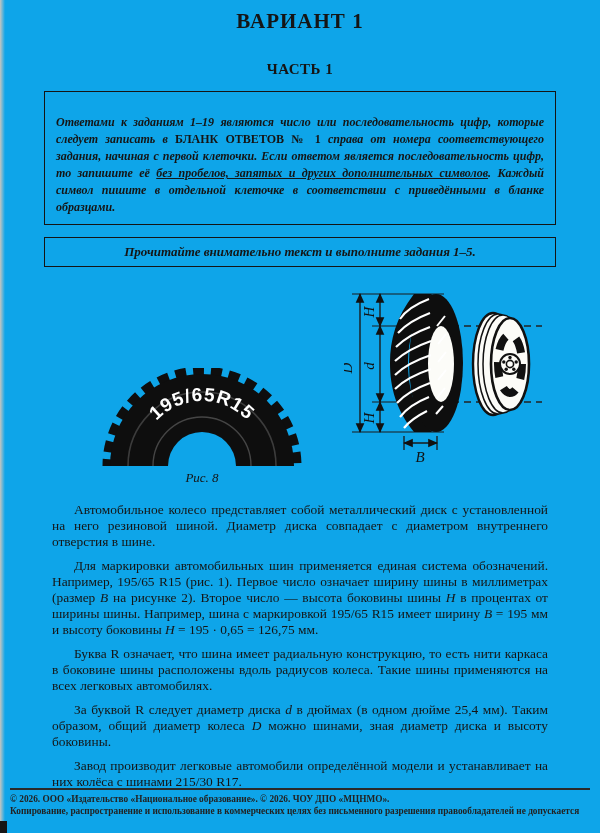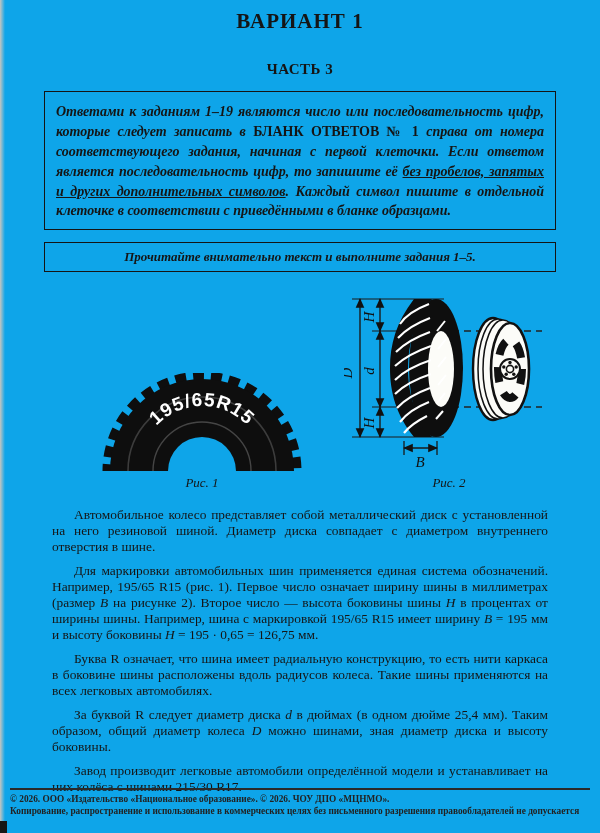--- a/index.html
+++ b/index.html
@@ -12,22 +12,22 @@
     background:linear-gradient(90deg,#c6c6c0,rgba(252,252,248,0));}
   .scan-corner{position:absolute;left:0;bottom:0;width:7px;height:12px;background:#161616;}
 
   .variant-title{margin:0;padding-top:9px;text-align:center;
     font-size:21px;font-weight:bold;letter-spacing:1px;}
   .part-title{margin:0;padding-top:27px;text-align:center;
     font-size:15px;font-weight:bold;letter-spacing:.5px;}
 
   .instruction-box{
     margin:13px 44px 12px;border:1.7px solid #141414;
-    padding:10px 11px 8px;
-    font-size:14px;font-weight:bold;font-style:italic;
+    padding:22px 11px 8px;
+    font-size:12px;font-weight:bold;font-style:italic;
     line-height:1.42;text-align:justify;
   }
   .instruction-box .up{font-style:normal;}
   .ul{text-decoration:underline;}
 
   .reading-box{
     margin:11px 44px 0;border:1.7px solid #141414;
     padding:6px 16px;
     font-size:13px;font-weight:bold;font-style:italic;text-align:center;
   }
@@ -49,21 +49,21 @@
     text-align:left;font-size:9.3px;font-weight:bold;line-height:1.35;color:#222;}
 </style>
 </head>
 <body>
 
 <div class="page">
   <div class="scan-edge"></div>
   <div class="scan-corner"></div>
 
   <h1 class="variant-title">ВАРИАНТ 1</h1>
-  <h2 class="part-title">ЧАСТЬ 3</h2>
+  <h2 class="part-title">ЧАСТЬ 1</h2>
 
   <div class="instruction-box"><span>Ответами к заданиям 1–19 являются число или последовательность цифр, которые следует записать в </span><span class="up">БЛАНК ОТВЕТОВ № 1</span><span> справа от номера соответствующего задания, начиная с первой клеточки. Если ответом является последовательность цифр, то запишите её </span><span class="ul">без пробелов, запятых и других дополнительных символов</span><span>. Каждый символ пишите в отдельной клеточке в соответствии с приведёнными в бланке образцами.</span></div>
 
   <div class="reading-box">Прочитайте внимательно текст и выполните задания 1–5.</div>
 
   <div class="figures">
 
     <div class="fig1-wrap">
       <svg width="216" height="100" viewBox="0 0 216 100">
 
@@ -75,21 +75,21 @@
         <path d="M59,98 A49,49 0 0 1 157,98" fill="none" stroke="#454545" stroke-width="1.4"></path>
 
         <defs>
           <path id="tire-text-arc" d="M46,95 A62,62 0 0 1 170,95" fill="none"></path>
         </defs>
         <text font-size="19" font-weight="bold" fill="#ffffff" letter-spacing="1" font-family="Liberation Sans, sans-serif">
           <textPath href="#tire-text-arc" startOffset="50%" text-anchor="middle">195/65R15</textPath>
         </text>
       </svg>
     </div>
-    <div class="fig-caption fig1-cap">Рис. 1</div>
+    <div class="fig-caption fig1-cap">Рис. 8</div>
 
     <div class="fig2-wrap">
       <svg width="210" height="182" viewBox="0 0 210 182">
         <defs>
           <marker id="ah" viewBox="0 0 10 10" refX="9" refY="5" markerWidth="7" markerHeight="7" orient="auto-start-reverse">
             <path d="M0,0.6 L10,5 L0,9.4 Z" fill="#111"></path>
           </marker>
         </defs>
 
         <g stroke="#222" stroke-width="1.6" stroke-dasharray="7 5">
@@ -164,21 +164,20 @@
             <circle cx="166" cy="71.5" r="1.7"></circle>
             <circle cx="172.2" cy="76" r="1.7"></circle>
             <circle cx="169.8" cy="83.3" r="1.7"></circle>
             <circle cx="162.2" cy="83.3" r="1.7"></circle>
             <circle cx="159.8" cy="76" r="1.7"></circle>
           </g>
           <circle cx="166" cy="78" r="3.6" fill="none" stroke="#111" stroke-width="1.6"></circle>
         </g>
       </svg>
     </div>
-    <div class="fig-caption fig2-cap">Рис. 2</div>
   </div>
 
   <div class="body-text">
     <p><span>Автомобильное колесо представляет собой металлический диск с установленной на него резиновой шиной. Диаметр диска совпадает с диаметром внутреннего отверстия в шине.</span></p>
     <p><span>Для маркировки автомобильных шин применяется единая система обозначений. Например, 195/65 R15 (рис. 1). Первое число означает ширину шины в миллиметрах (размер </span><span class="var">B</span><span> на рисунке 2). Второе число — высота боковины шины </span><span class="var">H</span><span> в процентах от ширины шины. Например, шина с маркировкой 195/65 R15 имеет ширину </span><span class="var">B</span><span> = 195 мм и высоту боковины </span><span class="var">H</span><span> = 195 · 0,65 = 126,75 мм.</span></p>
     <p><span>Буква R означает, что шина имеет радиальную конструкцию, то есть нити каркаса в боковине шины расположены вдоль радиусов колеса. Такие шины применяются на всех легковых автомобилях.</span></p>
     <p><span>За буквой R следует диаметр диска </span><span class="var">d</span><span> в дюймах (в одном дюйме 25,4 мм). Таким образом, общий диаметр колеса </span><span class="var">D</span><span> можно шинами, зная диаметр диска и высоту боковины.</span></p>
     <p><span>Завод производит легковые автомобили определённой модели и устанавливает на них колёса с шинами 215/30 R17.</span></p>
   </div>
 

